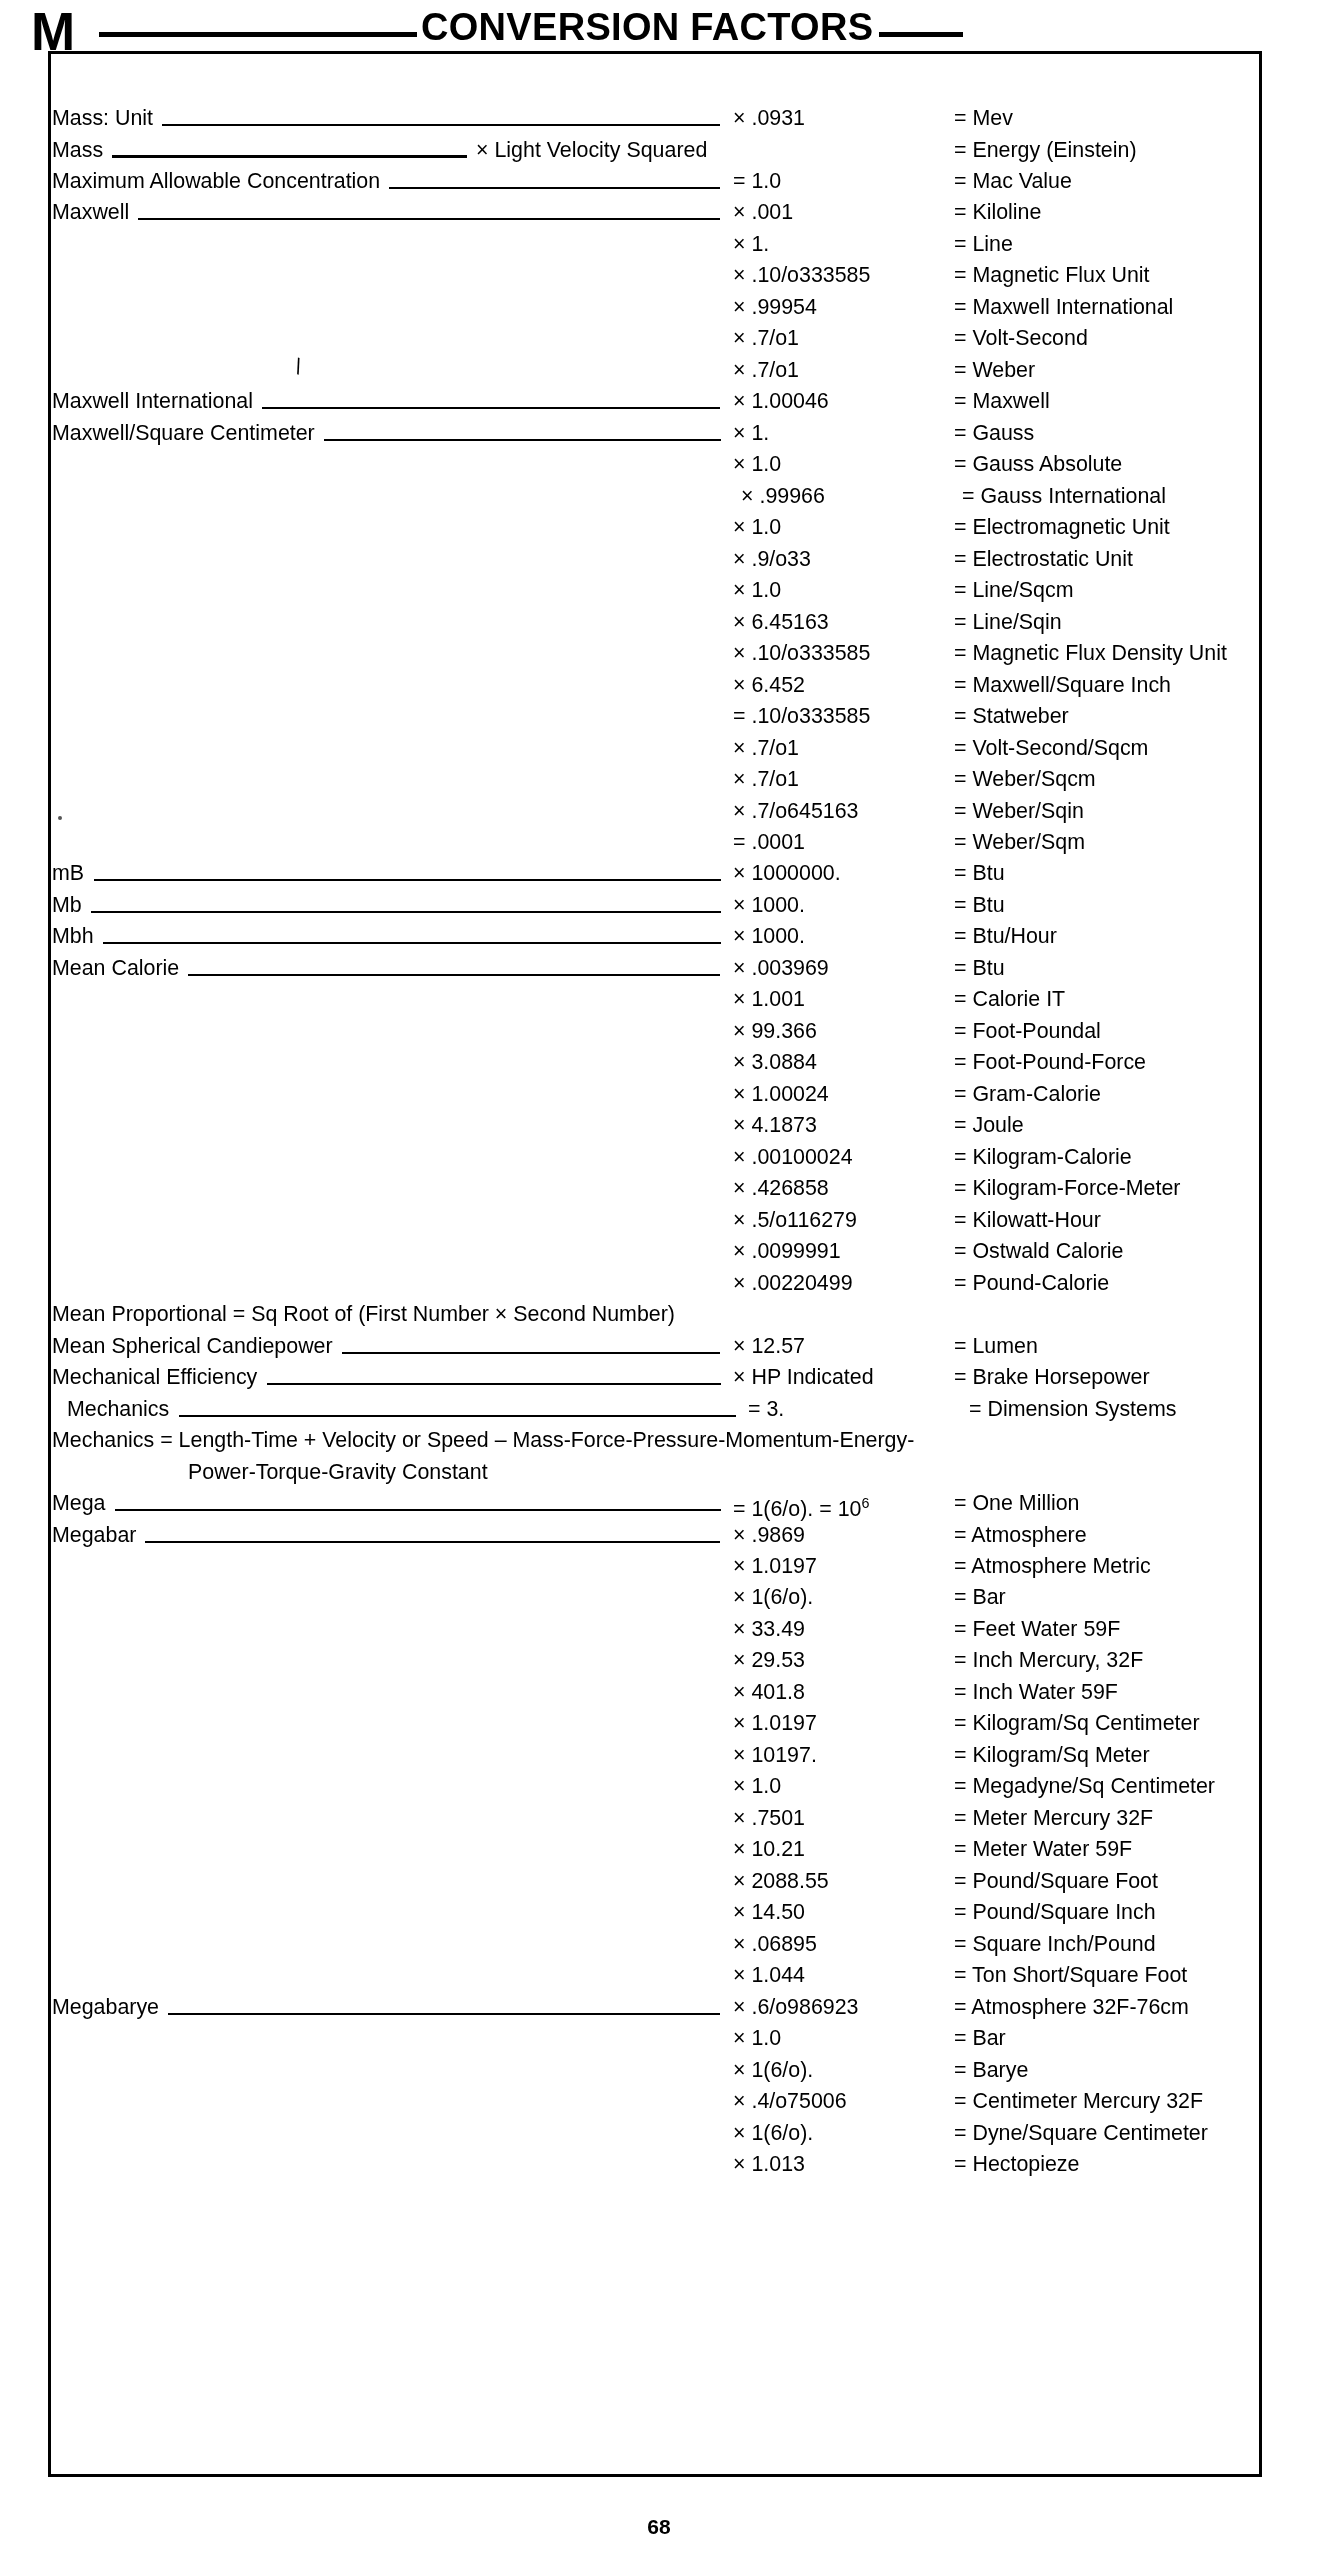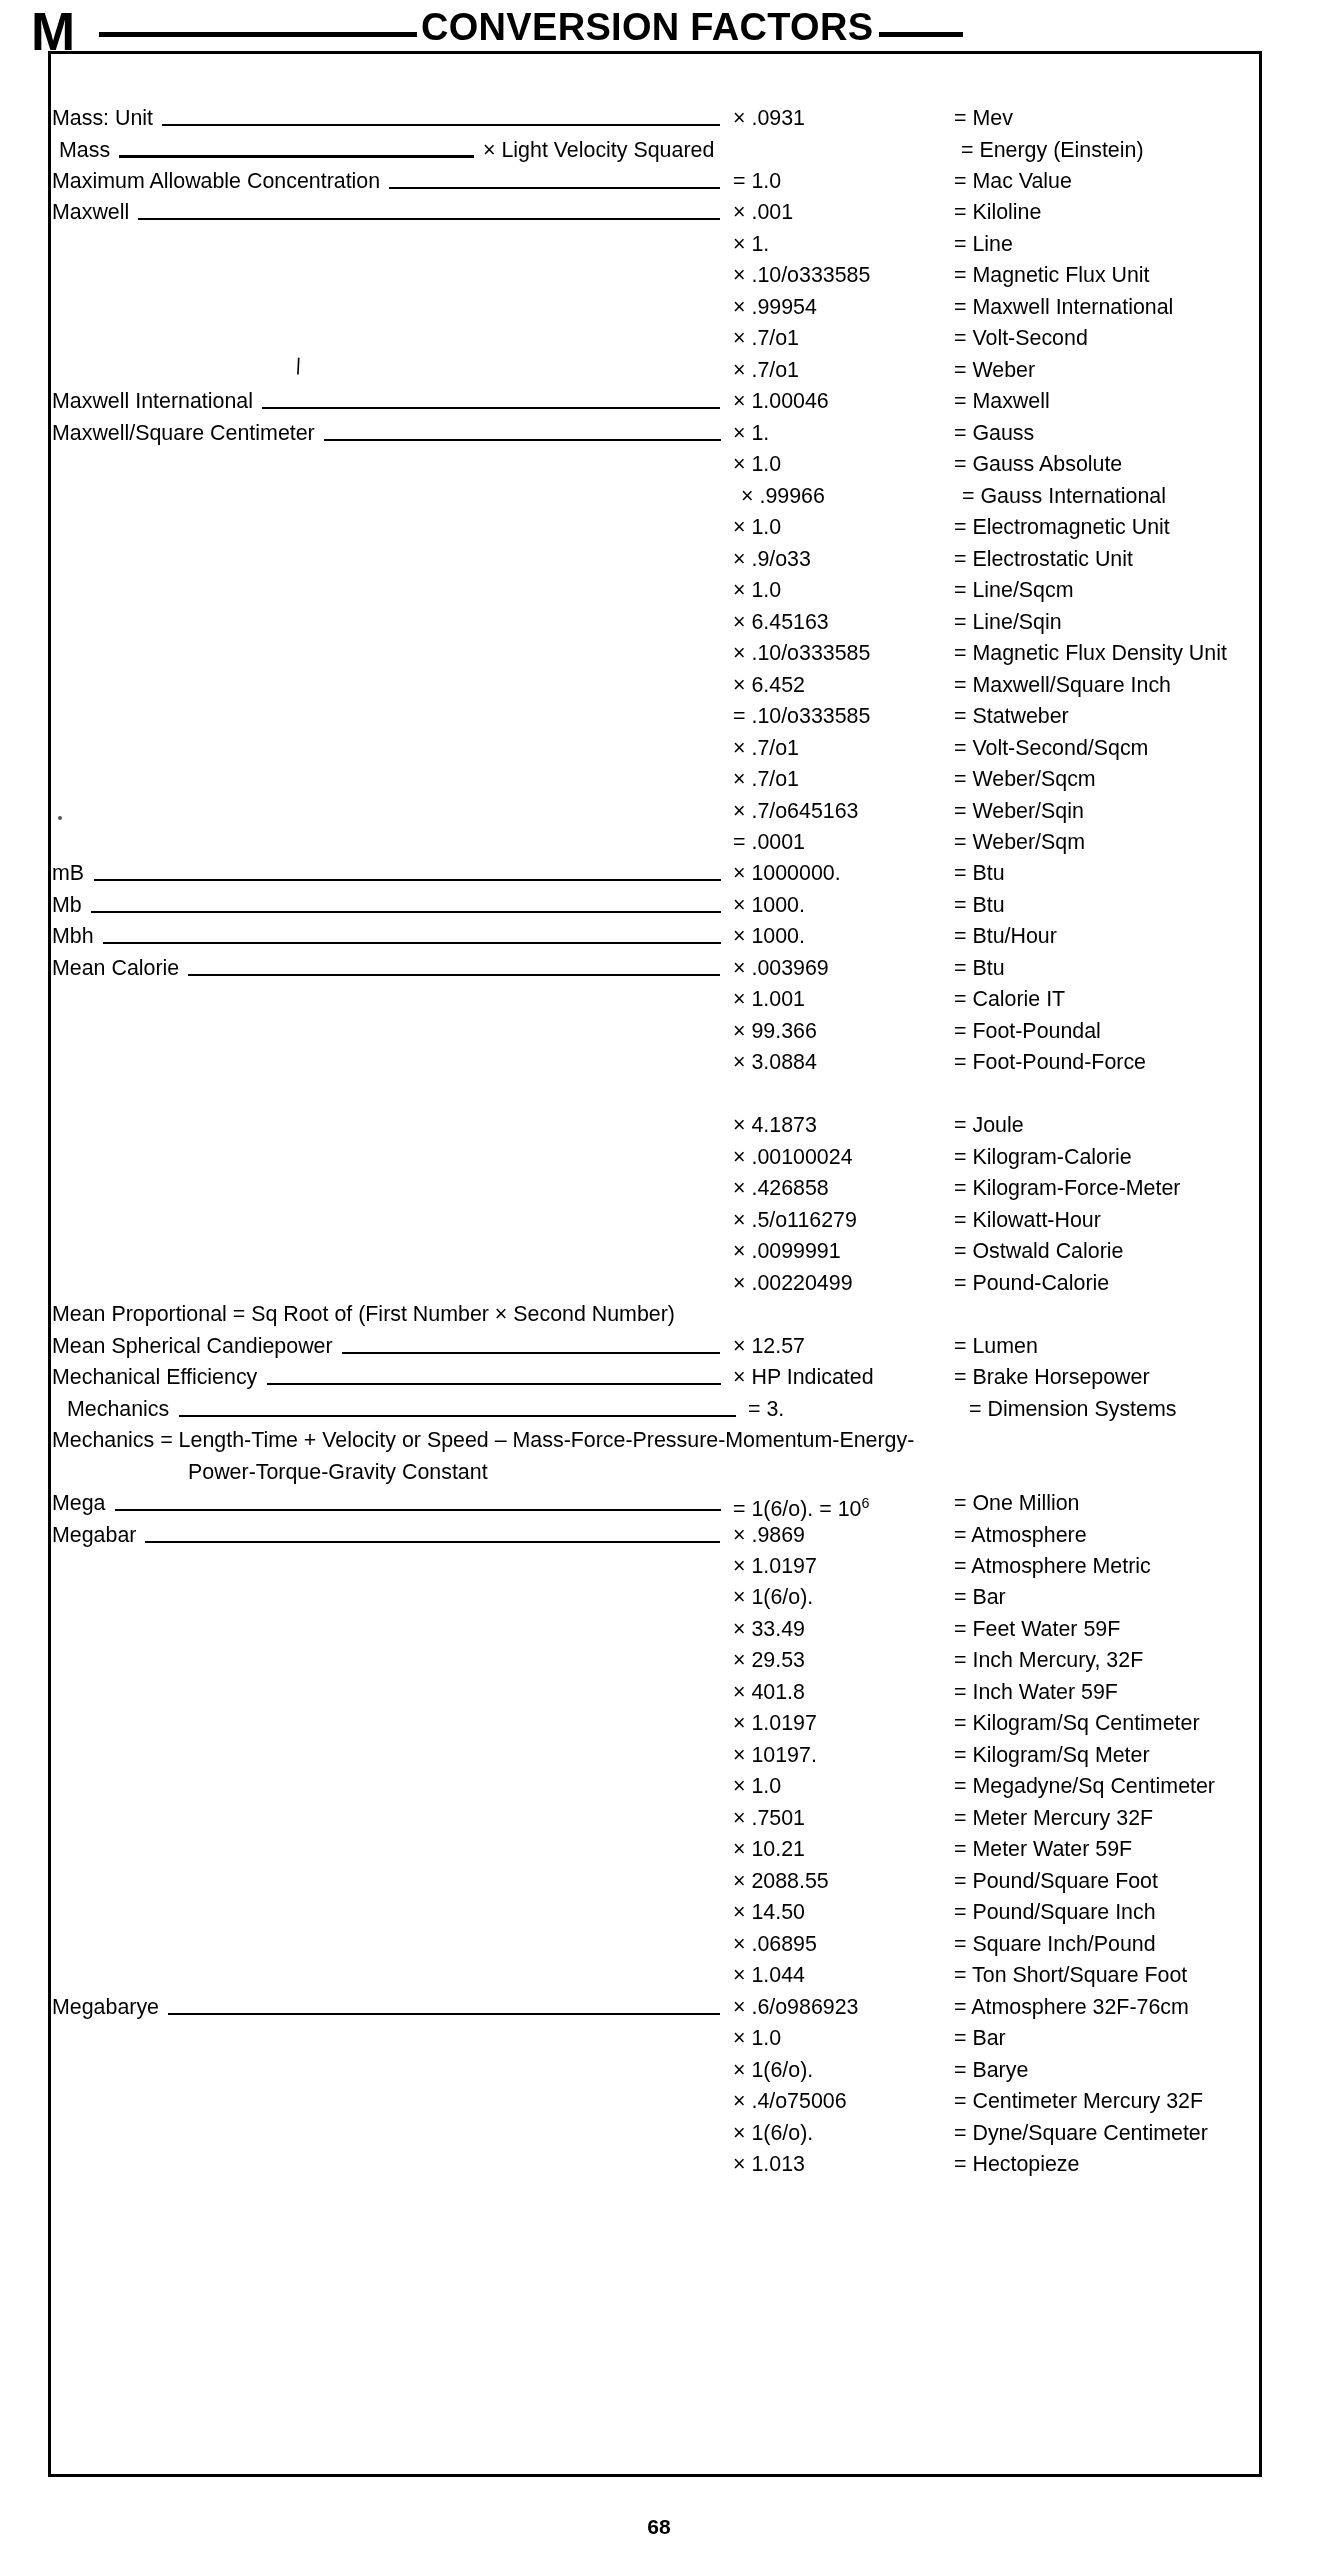--- a/index.html
+++ b/index.html
@@ -176,21 +176,21 @@
   <div class="tick">\</div>
   <div class="speck"></div>
 
   <div class="table" id="tbl" style="height: 2078px;">
       <div class="row" style="top: 0px; position: absolute; left: 0px; width: 1207px;">
         <div class="c-name">Mass: Unit</div>
         <div class="c-leader" style="left: 110px; width: 558px;"></div>
         <div class="c-factor">× .0931</div>
         <div class="c-result">= Mev</div>
       </div>
-      <div class="row" style="top: 31.5px; position: absolute; left: 7px; width: 1207px;">
+      <div class="row" style="top: 31.5px; position: absolute; left: 0px; width: 1207px;">
         <div class="c-name">Mass</div>
         <div class="c-leader" style="left: 60px; width: 355px;"></div>
         <div class="c-name" style="left: 424px;">× Light Velocity Squared</div>
         <div class="c-result">= Energy (Einstein)</div>
       </div>
       <div class="row" style="top: 63px; position: absolute; left: 0px; width: 1207px;">
         <div class="c-name">Maximum Allowable Concentration</div>
         <div class="c-leader" style="left: 337px; width: 331px;"></div>
         <div class="c-factor">= 1.0</div>
         <div class="c-result">= Mac Value</div>
@@ -314,20 +314,24 @@
         <div class="c-result">= Calorie IT</div>
       </div>
       <div class="row" style="top: 913px; position: absolute; left: 0px; width: 1207px;">
         <div class="c-factor">× 99.366</div>
         <div class="c-result">= Foot-Poundal</div>
       </div>
       <div class="row" style="top: 944px; position: absolute; left: 0px; width: 1207px;">
         <div class="c-factor">× 3.0884</div>
         <div class="c-result">= Foot-Pound-Force</div>
       </div>
+      <div class="row" style="top: 976px; position: absolute; left: 0px; width: 1207px;">
+        <div class="c-factor">× 1.00024</div>
+        <div class="c-result">= Gram-Calorie</div>
+      </div>
       <div class="row" style="top: 1007px; position: absolute; left: 0px; width: 1207px;">
         <div class="c-factor">× 4.1873</div>
         <div class="c-result">= Joule</div>
       </div>
       <div class="row" style="top: 1039px; position: absolute; left: 0px; width: 1207px;">
         <div class="c-factor">× .00100024</div>
         <div class="c-result">= Kilogram-Calorie</div>
       </div>
       <div class="row" style="top: 1070px; position: absolute; left: 0px; width: 1207px;">
         <div class="c-factor">× .426858</div>

